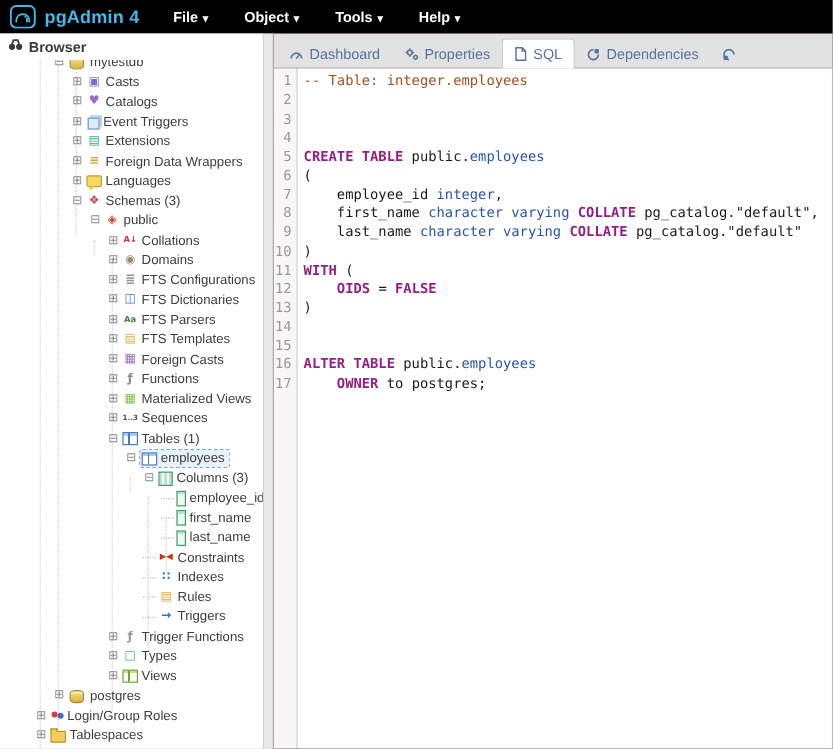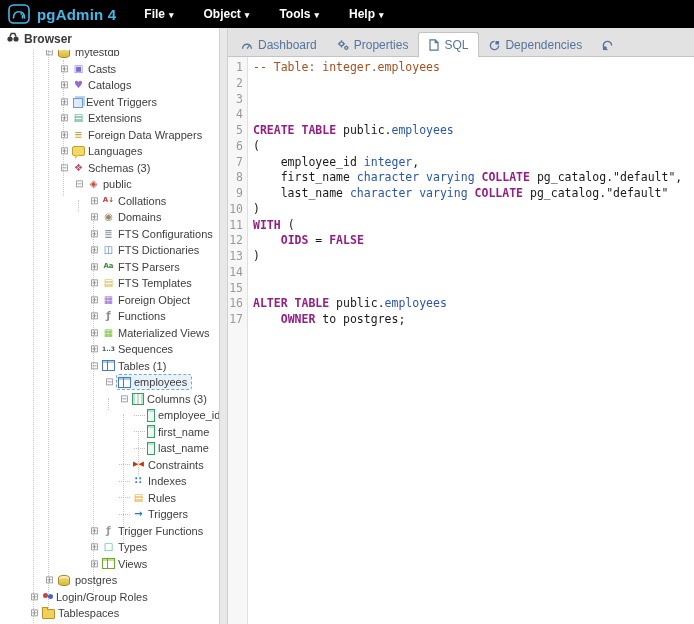--- a/index.html
+++ b/index.html
@@ -206,21 +206,21 @@
             <span class="tlabel">FTS Parsers</span>
           </div>
           <div class="trow" style="top: 247px; padding-left: 89px;">
             <span class="exp">⊞</span>
             <span class="ik ik-glyph" style="color: rgb(214, 180, 58); font-size: 10px;">▤</span>
             <span class="tlabel">FTS Templates</span>
           </div>
           <div class="trow" style="top: 263.5px; padding-left: 89px;">
             <span class="exp">⊞</span>
             <span class="ik ik-glyph" style="color: rgb(154, 106, 200); font-size: 10px;">▦</span>
-            <span class="tlabel">Foreign Object</span>
+            <span class="tlabel">Foreign Casts</span>
           </div>
           <div class="trow" style="top: 280px; padding-left: 89px;">
             <span class="exp">⊞</span>
             <span class="ik ik-glyph" style="color: rgb(138, 138, 138); font-size: 10px;">ƒ</span>
             <span class="tlabel">Functions</span>
           </div>
           <div class="trow" style="top: 296.5px; padding-left: 89px;">
             <span class="exp">⊞</span>
             <span class="ik ik-glyph" style="color: rgb(122, 193, 67); font-size: 10px;">▦</span>
             <span class="tlabel">Materialized Views</span>

